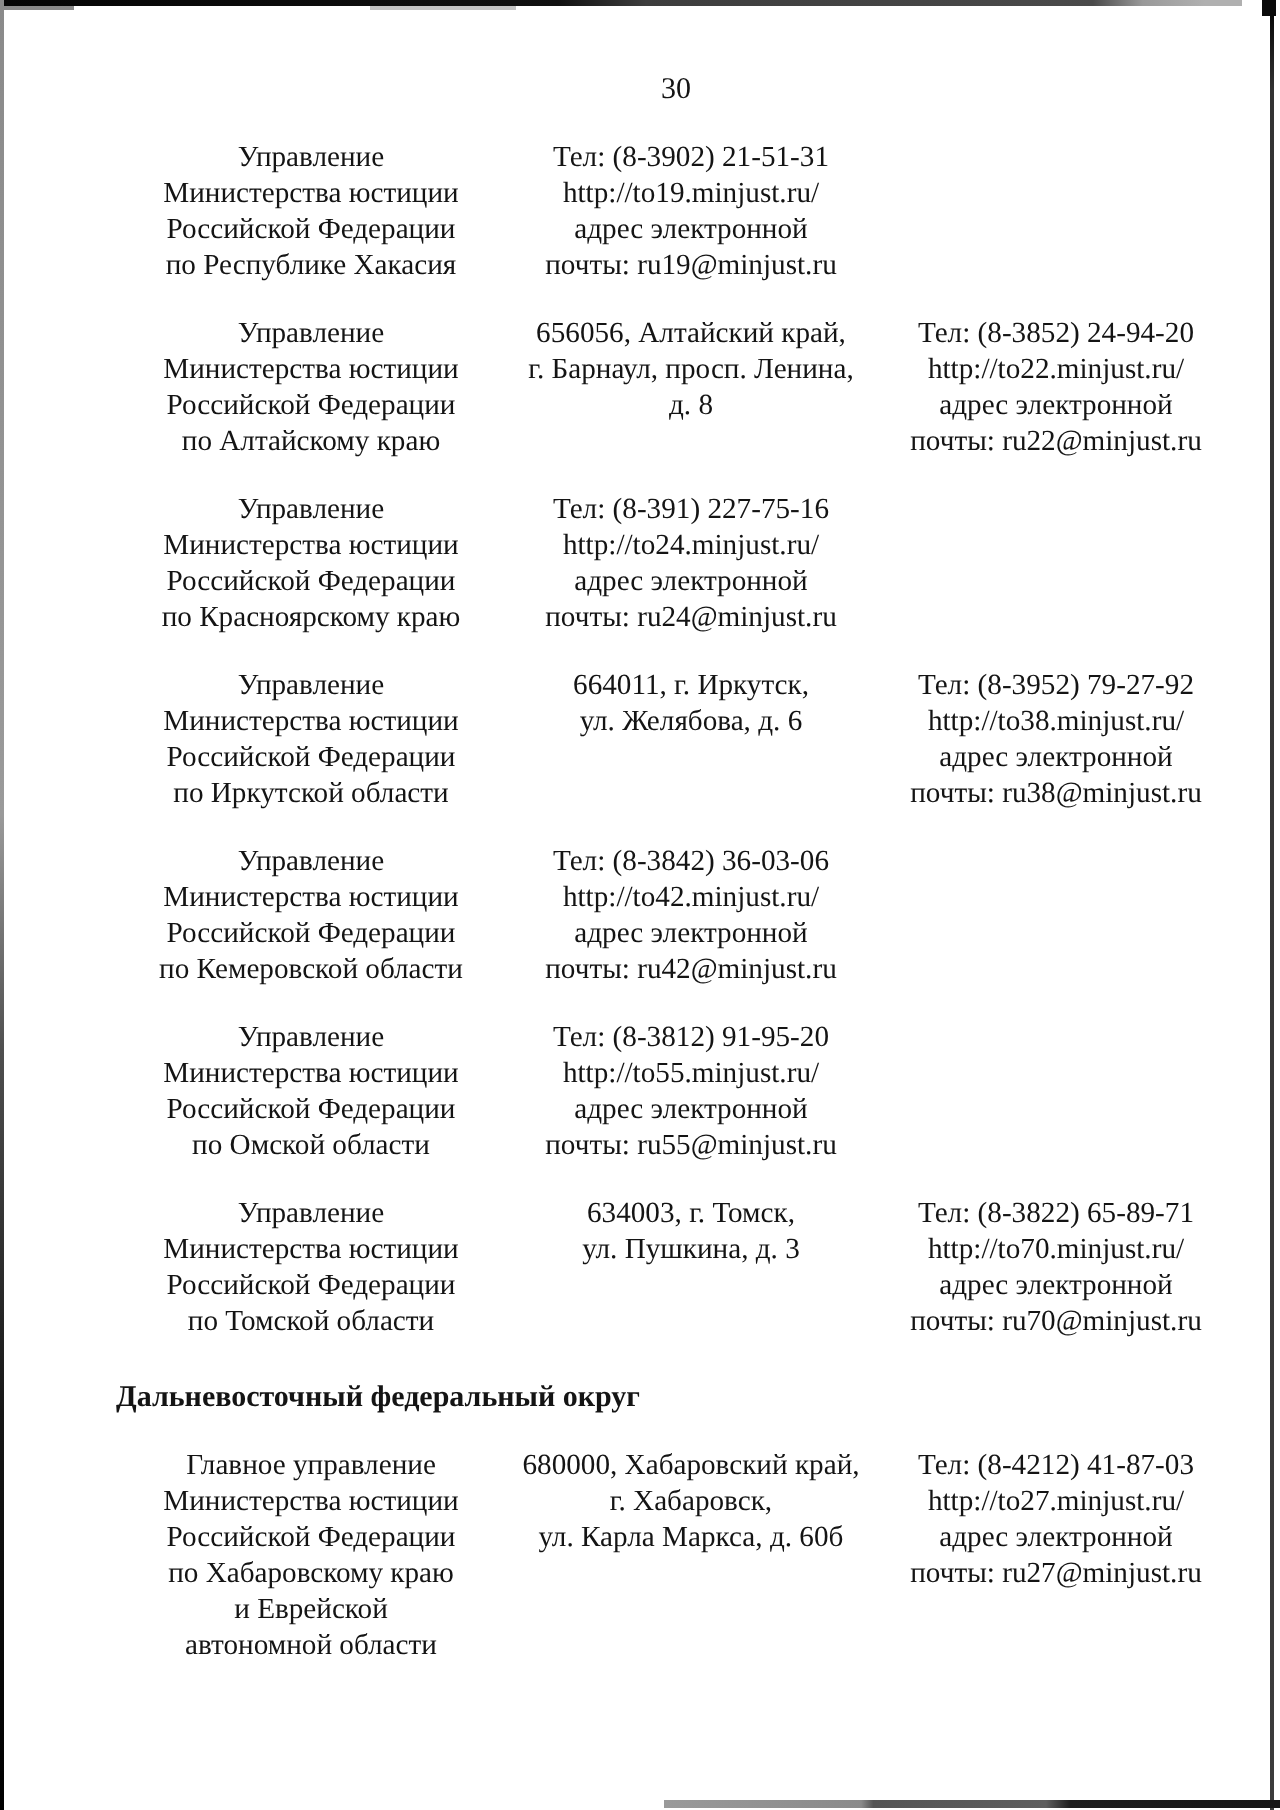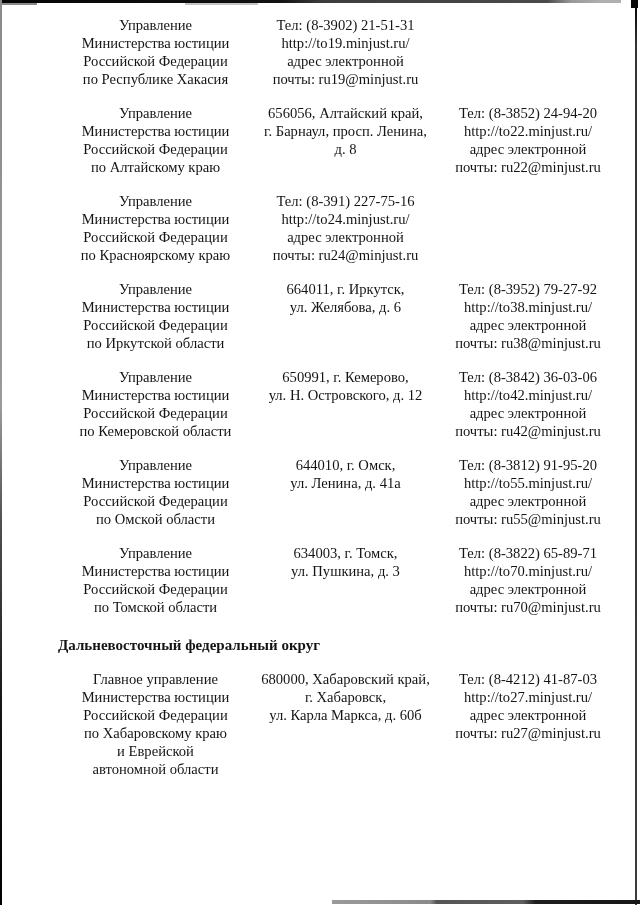--- a/index.html
+++ b/index.html
@@ -63,20 +63,21 @@
   .edge-bottom {
     position: absolute; top: 900px; left: 332px;
     width: 308px; height: 4px;
     background: linear-gradient(to right, #9a9a9a 0%, #8a8a8a 32%, #555 34%, #5e5e5e 62%, #1e1e1e 66%, #161616 100%);
   }
 </style>
 </head>
 <body>
 
 <div class="content">
+  <div class="page-number">30</div>
 
   <div class="row">
     <div class="cell">Управление
 Министерства юстиции
 Российской Федерации
 по Республике Хакасия</div>
     <div class="cell">Тел: (8-3902) 21-51-31
 http://to19.minjust.ru/
 адрес электронной
 почты: ru19@minjust.ru</div>
@@ -118,35 +119,31 @@
 http://to38.minjust.ru/
 адрес электронной
 почты: ru38@minjust.ru</div>
   </div>
 
   <div class="row">
     <div class="cell">Управление
 Министерства юстиции
 Российской Федерации
 по Кемеровской области</div>
-    <div class="cell">650991, г. Кемерово,
-ул. Н. Островского, д. 12</div>
     <div class="cell">Тел: (8-3842) 36-03-06
 http://to42.minjust.ru/
 адрес электронной
 почты: ru42@minjust.ru</div>
   </div>
 
   <div class="row">
     <div class="cell">Управление
 Министерства юстиции
 Российской Федерации
 по Омской области</div>
-    <div class="cell">644010, г. Омск,
-ул. Ленина, д. 41а</div>
     <div class="cell">Тел: (8-3812) 91-95-20
 http://to55.minjust.ru/
 адрес электронной
 почты: ru55@minjust.ru</div>
   </div>
 
   <div class="row">
     <div class="cell">Управление
 Министерства юстиции
 Российской Федерации

